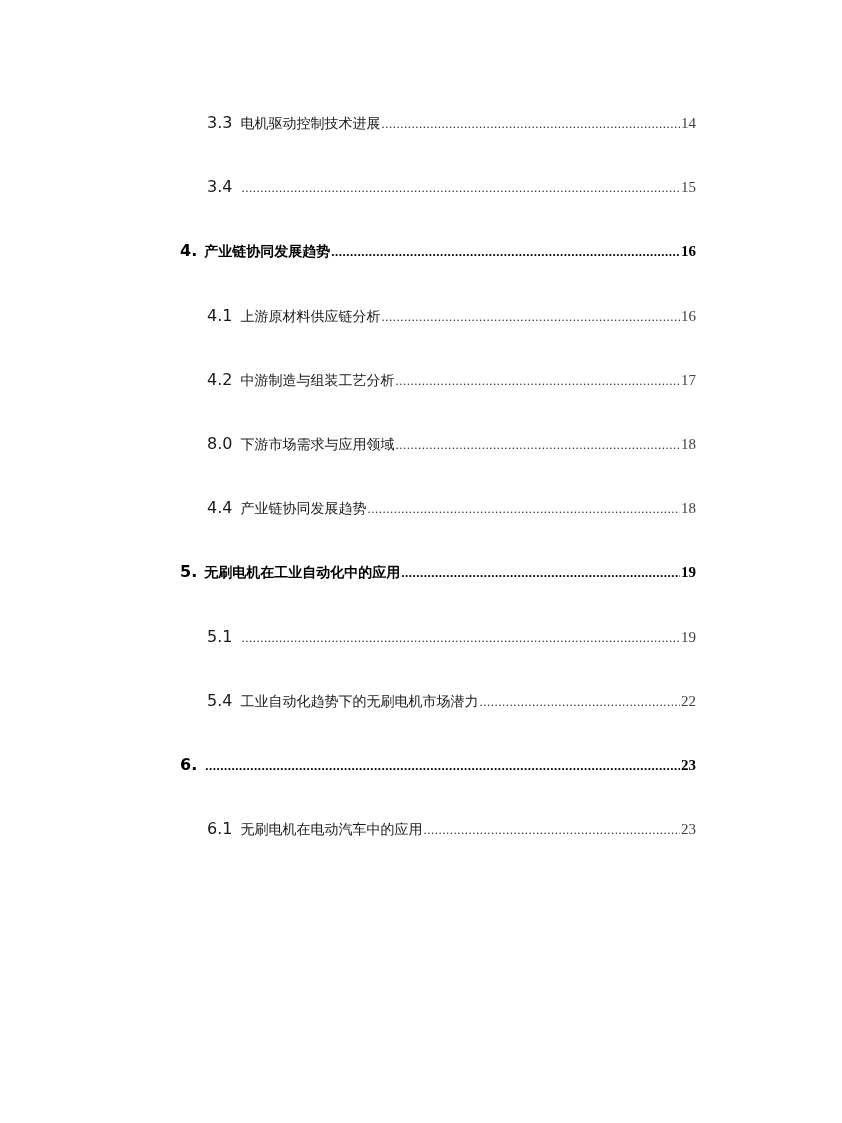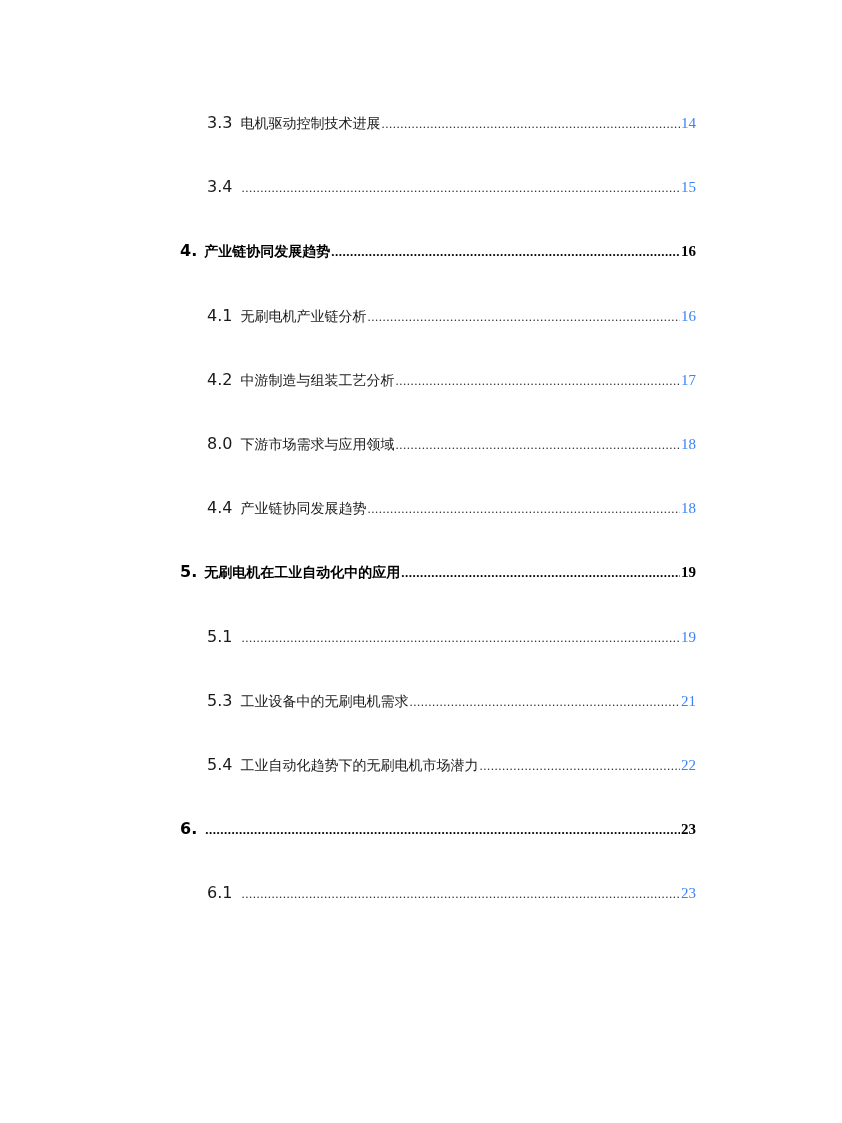--- a/index.html
+++ b/index.html
@@ -64,21 +64,21 @@
     .toc-row .leader::before {
       content: "........................................................................................................................................................................................................................................";
     }
     .toc-row.level-1 .leader {
       font-weight: bold;
       color: #000;
     }
     .toc-row .page-num {
       font-family: "Liberation Serif", "DejaVu Serif", serif;
       font-size: 15px;
-      color: #3b82f6;
+      color: #404040;
       flex: 0 0 auto;
     }
     .toc-row.level-1 .page-num {
       font-weight: bold;
       color: #000;
     }
   </style>
 </head>
 <body>
 
@@ -100,21 +100,21 @@
 
     <div class="toc-row level-1">
       <span class="num">4.</span>
       <span class="title">产业链协同发展趋势</span>
       <span class="leader"></span>
       <span class="page-num">16</span>
     </div>
 
     <div class="toc-row level-2">
       <span class="num">4.1</span>
-      <span class="title">无刷电机产业链分析</span>
+      <span class="title">上游原材料供应链分析</span>
       <span class="leader"></span>
       <span class="page-num">16</span>
     </div>
 
     <div class="toc-row level-2">
       <span class="num">4.2</span>
       <span class="title">中游制造与组装工艺分析</span>
       <span class="leader"></span>
       <span class="page-num">17</span>
     </div>
@@ -140,40 +140,35 @@
       <span class="page-num">19</span>
     </div>
 
     <div class="toc-row level-2">
       <span class="num">5.1</span>
       <span class="leader"></span>
       <span class="page-num">19</span>
     </div>
 
 
-    <div class="toc-row level-2">
-      <span class="num">5.3</span>
-      <span class="title">工业设备中的无刷电机需求</span>
-      <span class="leader"></span>
-      <span class="page-num">21</span>
-    </div>
 
     <div class="toc-row level-2">
       <span class="num">5.4</span>
       <span class="title">工业自动化趋势下的无刷电机市场潜力</span>
       <span class="leader"></span>
       <span class="page-num">22</span>
     </div>
 
     <div class="toc-row level-1">
       <span class="num">6.</span>
       <span class="leader"></span>
       <span class="page-num">23</span>
     </div>
 
     <div class="toc-row level-2">
       <span class="num">6.1</span>
+      <span class="title">无刷电机在电动汽车中的应用</span>
       <span class="leader"></span>
       <span class="page-num">23</span>
     </div>
 
   </div>
 </div>
 
 </body></html>

